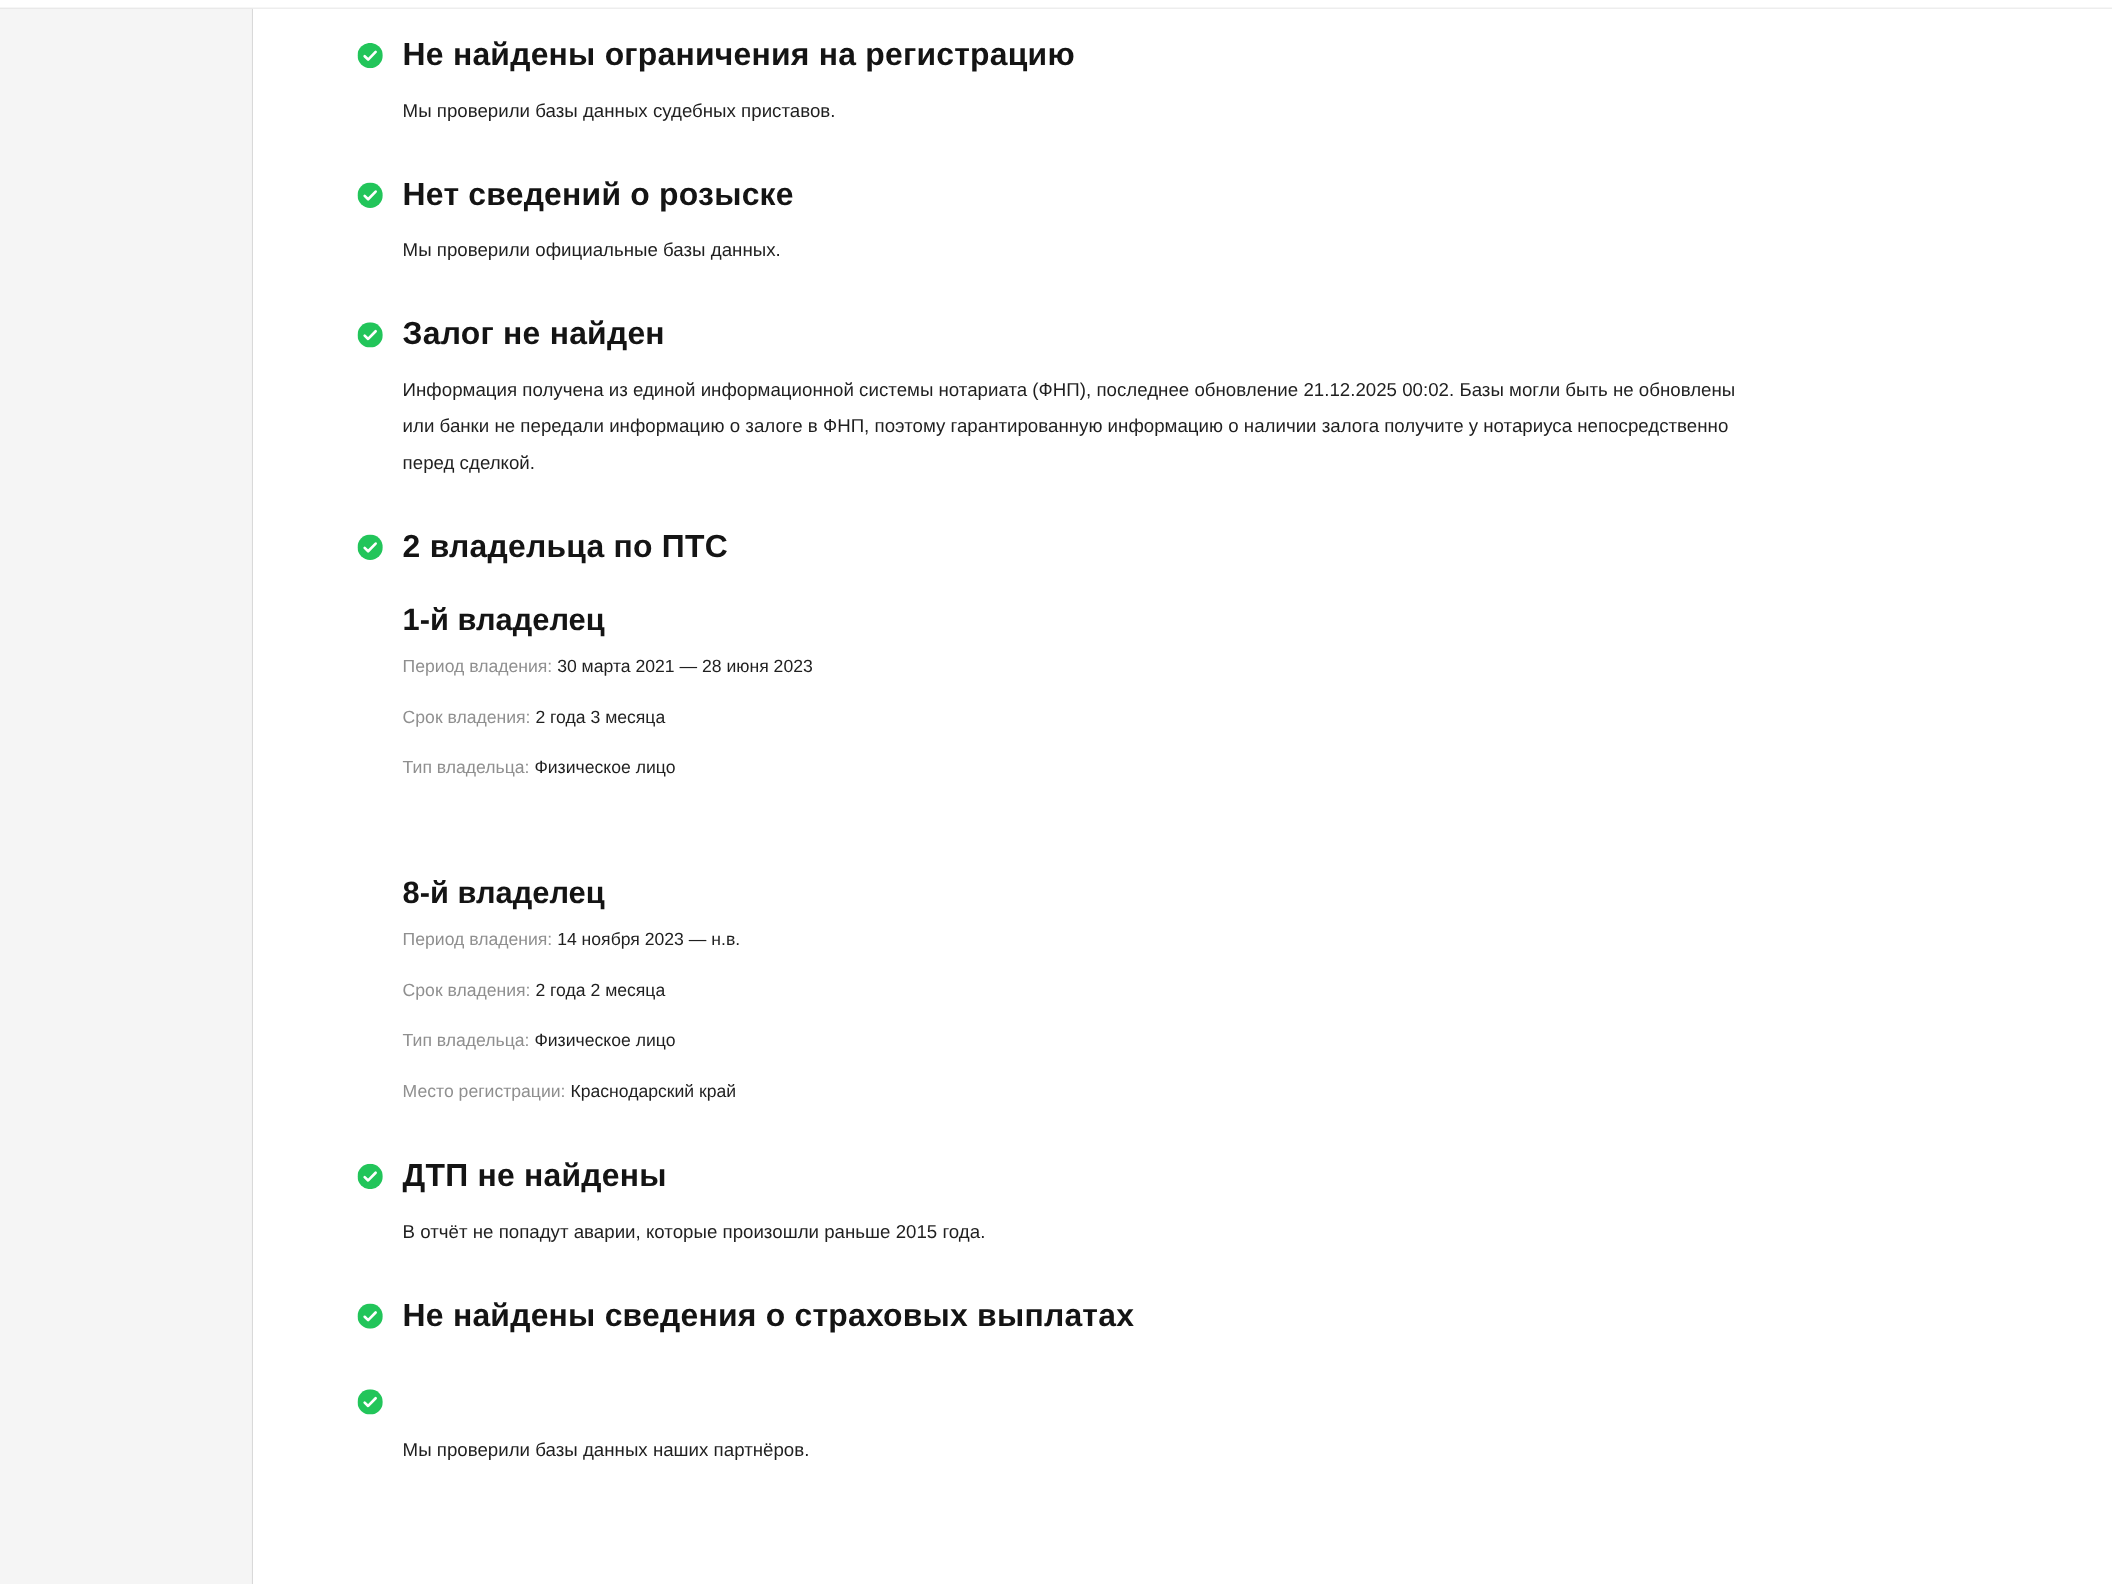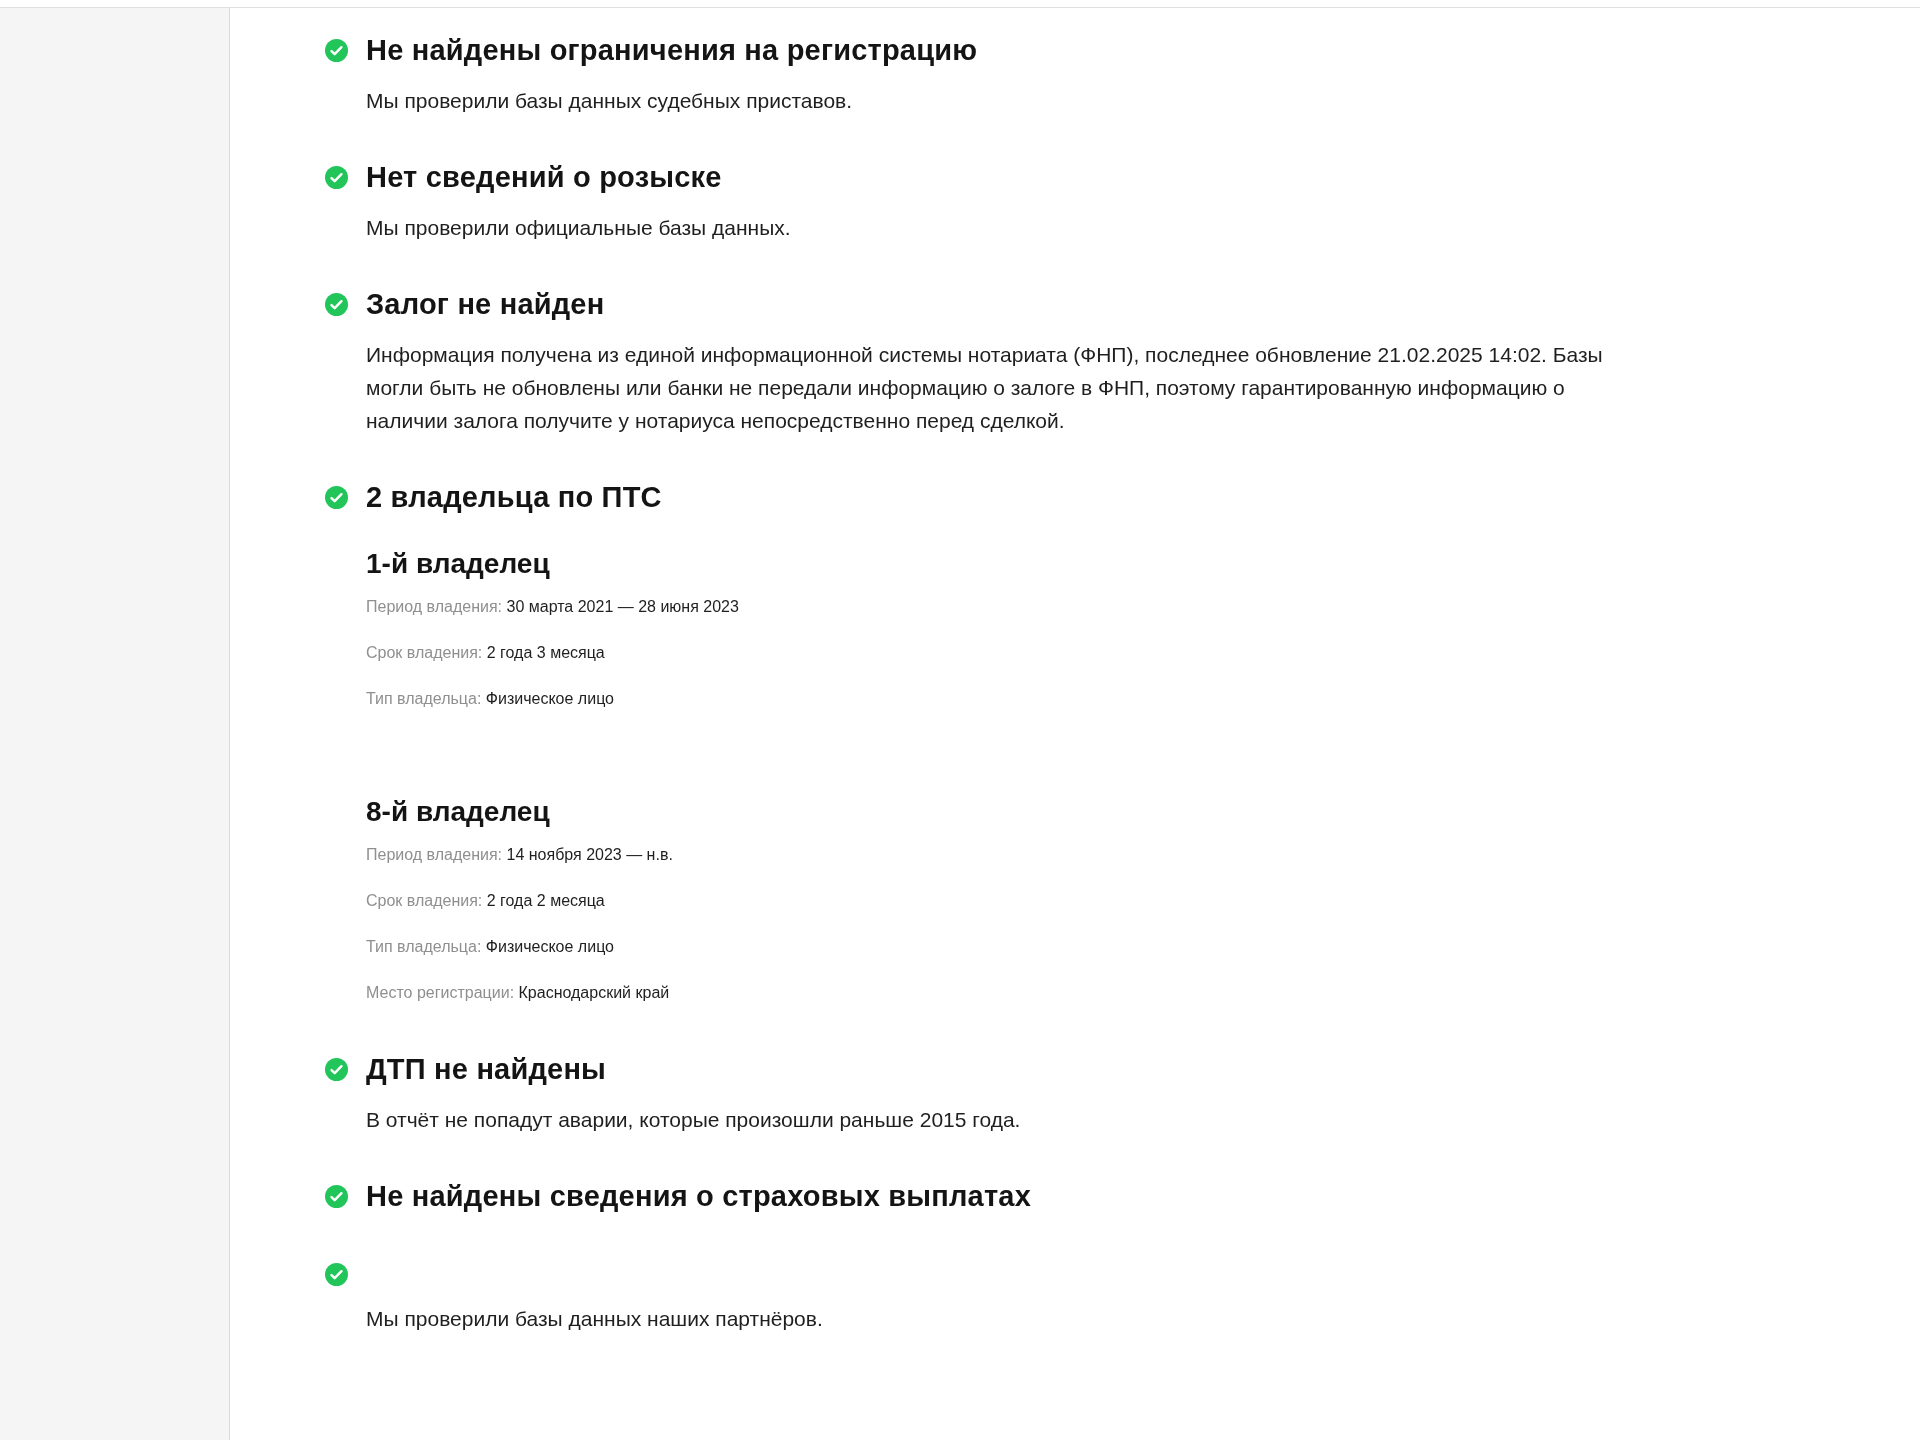--- a/index.html
+++ b/index.html
@@ -48,21 +48,21 @@
   .section-title {
     margin: 0 0 0 18px;
     font-size: 29px;
     line-height: 36px;
     font-weight: 700;
     color: #141414;
     letter-spacing: 0.2px;
   }
   .section-desc {
     margin: 16px 0 0 41px;
-    font-size: 21px;
+    font-size: 17px;
     line-height: 33px;
     color: #1f1f1f;
     max-width: 1245px;
   }
   .owners { margin-left: 41px; }
   .owner-block.first { margin-top: 36px; }
   .owner-block.next { margin-top: 84px; }
   .owner-name {
     margin: 0;
     font-size: 28px;
@@ -117,21 +117,21 @@
   <section class="check-section">
     <div class="section-header">
       <span class="check-icon">
         <svg width="23" height="23" viewBox="0 0 24 24" aria-hidden="true">
           <circle cx="12" cy="12" r="12" fill="currentColor"></circle>
           <path d="M6.8 12.6l3.3 3.2 7.1-7.3" stroke="#ffffff" stroke-width="2.5" fill="none" stroke-linecap="round" stroke-linejoin="round"></path>
         </svg>
       </span>
       <h2 class="section-title">Залог не найден</h2>
     </div>
-    <p class="section-desc">Информация получена из единой информационной системы нотариата (ФНП), последнее обновление 21.02.2025 14:02. Базы могли быть не обновлены или банки не передали информацию о залоге в ФНП, поэтому гарантированную информацию о наличии залога получите у нотариуса непосредственно перед сделкой.</p>
+    <p class="section-desc">Информация получена из единой информационной системы нотариата (ФНП), последнее обновление 21.12.2025 00:02. Базы могли быть не обновлены или банки не передали информацию о залоге в ФНП, поэтому гарантированную информацию о наличии залога получите у нотариуса непосредственно перед сделкой.</p>
 
   </section>
 
   <section class="check-section">
     <div class="section-header">
       <span class="check-icon">
         <svg width="23" height="23" viewBox="0 0 24 24" aria-hidden="true">
           <circle cx="12" cy="12" r="12" fill="currentColor"></circle>
           <path d="M6.8 12.6l3.3 3.2 7.1-7.3" stroke="#ffffff" stroke-width="2.5" fill="none" stroke-linecap="round" stroke-linejoin="round"></path>
         </svg>

